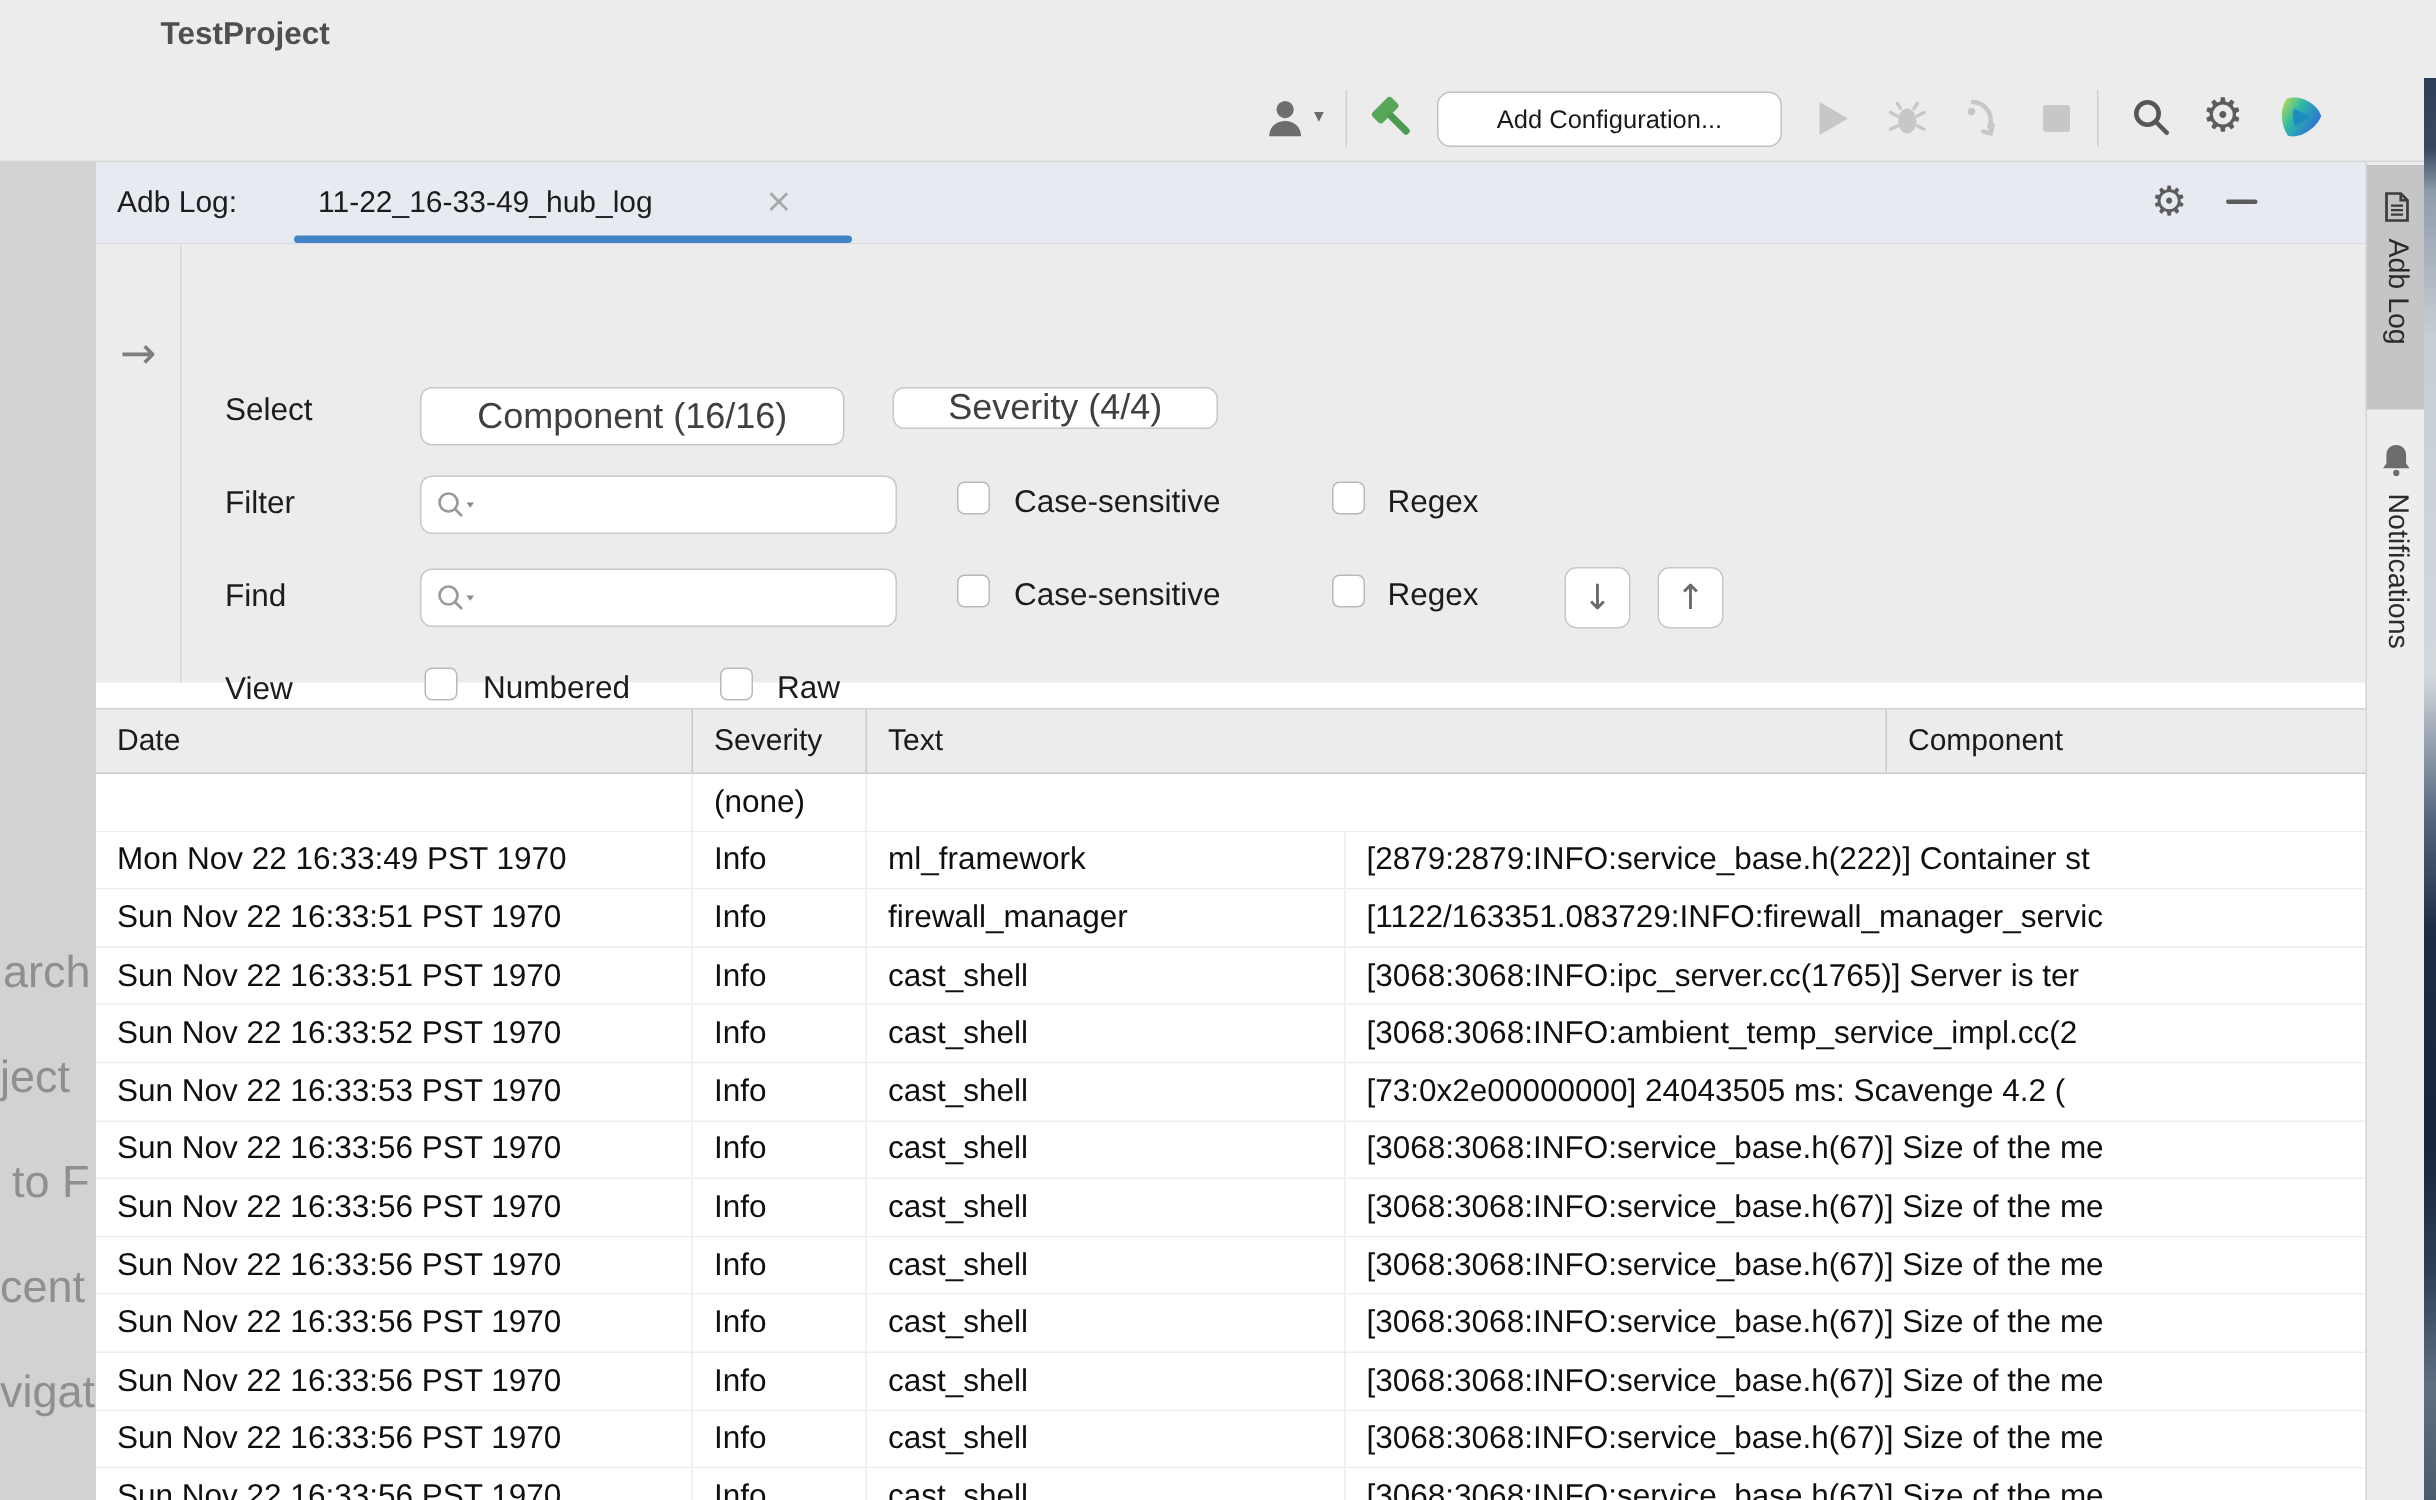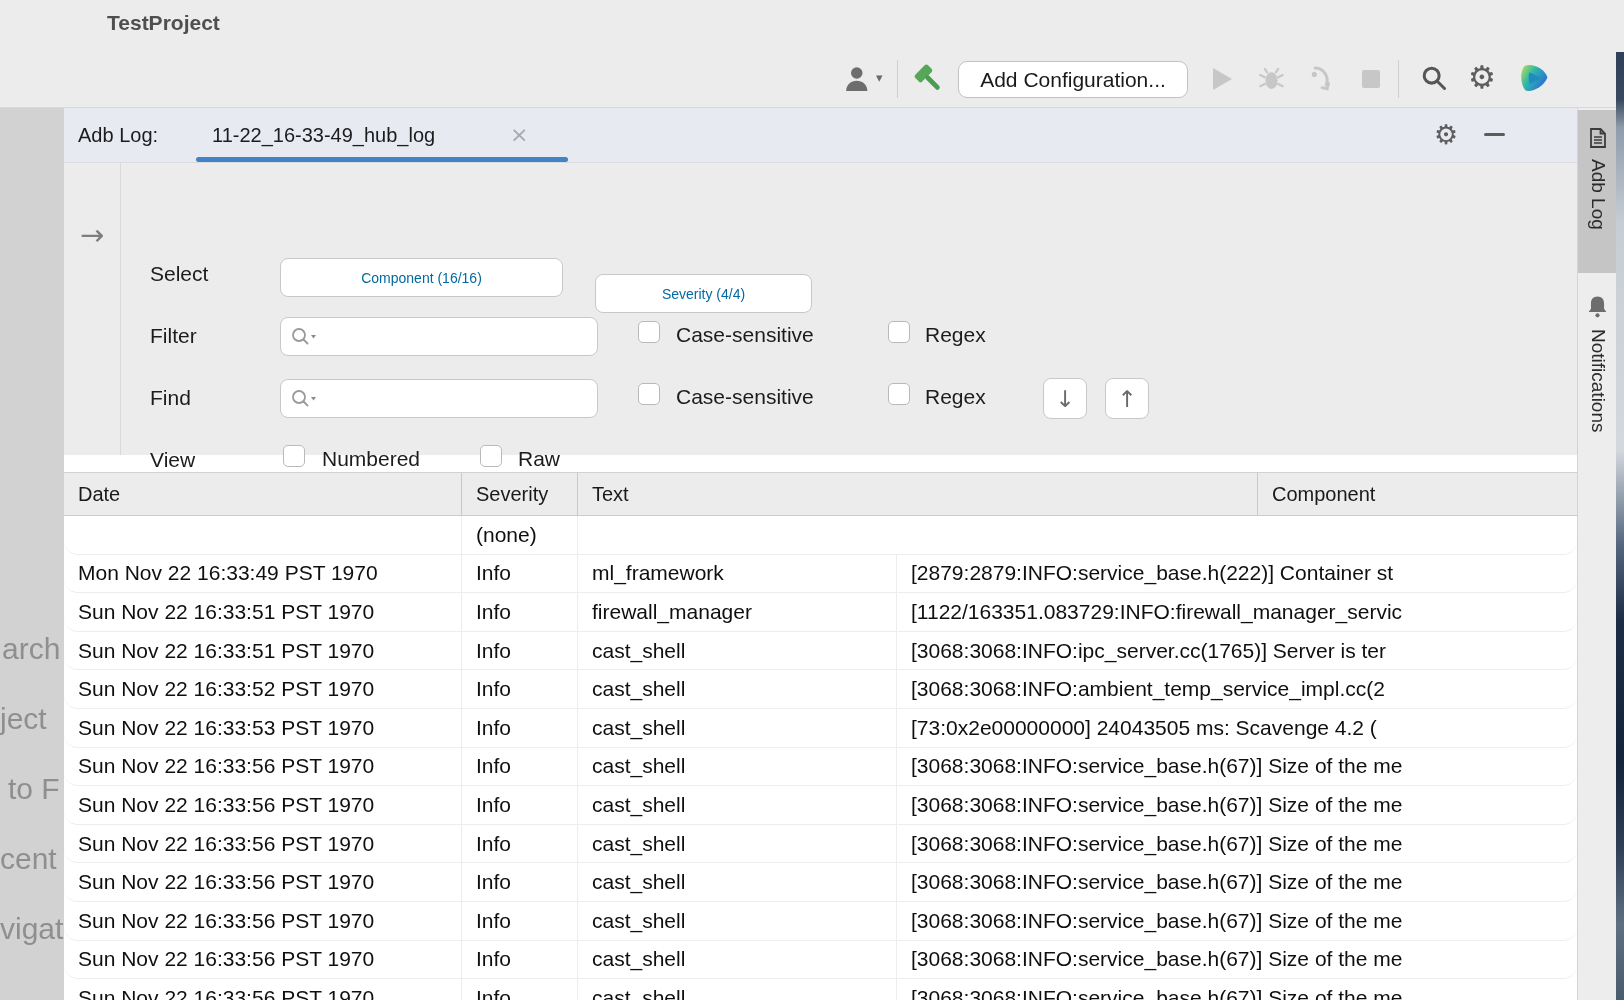--- a/index.html
+++ b/index.html
@@ -6,21 +6,21 @@
   html,body { width:1624px; height:1000px; overflow:hidden; }
   body { font-family:"Liberation Sans","DejaVu Sans",sans-serif; background:#ececec; position:relative; color:#1c1c1c; }
   .glyph { font-family:"DejaVu Sans",sans-serif; }
 
   
   #titlebar { position:absolute; left:0; top:0; width:1624px; height:108px; background:#ececec; border-bottom:1px solid #d8d8d8; }
   #project-name { position:absolute; left:107px; top:11px; font-size:21px; font-weight:bold; color:#4f4f4f; }
   .tb-icon { position:absolute; display:flex; align-items:center; justify-content:center; }
   #profile-caret { position:absolute; left:876px; top:70px; font-size:13px; color:#6a6a6a; }
   .tb-divider { position:absolute; top:60px; width:1px; height:38px; background:#cfcfcf; }
-  #add-config-btn { position:absolute; left:958px; top:61px; width:230px; height:37px; background:#ffffff; border:1px solid #c2c2c2; border-radius:9px; font-size:21px; color:#1a1a1a; display:flex; align-items:center; justify-content:center; }
+  #add-config-btn { position:absolute; left:958px; top:61px; width:230px; height:37px; background:#ffffff; border:1px solid #c2c2c2; border-radius:9px; font-size:17px; color:#1a1a1a; display:flex; align-items:center; justify-content:center; }
   #run-icon { position:absolute; left:1213px; top:68px; width:0; height:0; border-left:19px solid #c7c7c7; border-top:11px solid transparent; border-bottom:11px solid transparent; }
   #stop-icon { position:absolute; left:1362px; top:70px; width:18px; height:18px; background:#c7c7c7; border-radius:2px; }
   .gear-glyph { color:#5d5d5d; line-height:1; }
   #titlebar-gear { position:absolute; left:1468px; top:62px; font-size:31px; }
 
   
   #left-strip { position:absolute; left:0; top:108px; width:88px; height:892px; background:#d2d2d2; overflow:hidden;text-align:right; }
   .ghost { position:absolute; font-size:30px; color:#8f8f8f; white-space:nowrap; }
 
   
@@ -36,35 +36,35 @@
   #log-tab-close { position:absolute; left:446px; top:0; height:53px; display:flex; align-items:center; font-size:22px; color:#a8a8a8; }
   #tab-underline { position:absolute; left:132px; bottom:0; width:372px; height:5px; border-radius:2.5px; background:#4183c4; }
   #panel-gear { position:absolute; left:1370px; top:13px; font-size:27px; }
   #panel-minimize { position:absolute; left:1420px; top:25px; width:21px; height:3px; background:#5c5c5c; border-radius:1.5px; }
 
   
   #filter-area { position:absolute; left:0; top:55px; width:1513px; height:292px; background:#ececec; }
   #gutter-line { position:absolute; left:56px; top:0; width:1px; height:292px; background:#d9d9d9; }
   #collapse-arrow { position:absolute; left:16px; top:58px; font-size:29px; color:#7e7e7e; line-height:1; }
   .frow-label { position:absolute; left:86px; font-size:21px; color:#1c1c1c; }
-  .wbtn { position:absolute; background:#ffffff; border:1px solid #c8c8c8; border-radius:8px; display:flex; align-items:center; justify-content:center; font-size:14px; color:#0369a1; }
+  .wbtn { position:absolute; background:#ffffff; border:1px solid #c8c8c8; border-radius:8px; display:flex; align-items:center; justify-content:center; font-size:24px; color:#404040; }
   .search-field { position:absolute; width:318px; height:39px; background:#ffffff; border:1px solid #c8c8c8; border-radius:8px; }
   .search-field input { position:absolute; left:44px; top:1px; width:266px; height:35px; border:none; outline:none; font-size:20px; font-family:inherit; background:transparent; }
   .mag-wrap { position:absolute; left:9px; top:8px; width:32px; height:22px; }
   .cb { position:absolute; width:22px; height:22px; background:#ffffff; border:1.5px solid #b9b9b9; border-radius:5px; }
   .cb-label { position:absolute; font-size:21px; color:#1c1c1c; }
   .nav-btn { width:44px; height:41px; font-size:23px; color:#6a6a6a; }
 
   
   #log-table { position:absolute; left:0; top:364px; width:1513px; height:545px; background:#ffffff; }
   #thead { position:absolute; left:0; top:0; width:1513px; height:44px; background:#ececec; border-top:1px solid #d2d2d2; border-bottom:1px solid #cbcbcb; display:flex; }
   .th { height:100%; display:flex; align-items:center; padding-left:14px; font-size:20px; color:#1a1a1a; border-right:1px solid #c9c9c9; }
   .th:last-child { border-right:none; }
   #tbody { position:absolute; left:0; top:44px; width:1513px; height:493px; overflow:hidden; }
-  .trow { display:flex; width:1513px; height:38.6px; border-bottom:1px solid #ededed; background:#ffffff;border-radius:14px; }
+  .trow { display:flex; width:1513px; height:38.6px; border-bottom:1px solid #ededed; background:#ffffff; }
   .td { height:100%; display:flex; align-items:center; padding-left:14px; font-size:21px; color:#0f0f0f; white-space:nowrap; overflow:hidden; border-right:1px solid #ededed; }
   .td:last-child { border-right:none; }
   .c-date { width:398px; } .c-sev { width:116px; } .c-comp { width:319px; } .c-text { flex:1; }
 
   
   #tool-stripe { position:absolute; left:1577px; top:108px; width:39px; height:892px; background:#ededed; border-left:1px solid #d4d4d4; }
   .stripe-tab { position:absolute; left:0; width:39px; display:flex; flex-direction:column; align-items:center; }
   #stripe-tab-adb { top:2px; height:163px; background:#c5c5c5; padding-top:16px; }
   #stripe-tab-notif { top:184px; height:290px; padding-top:2px; }
   .vtext { writing-mode:vertical-rl; font-size:19px; color:#2b2b2b; margin-top:9px; white-space:nowrap; }
@@ -159,21 +159,21 @@
     <div id="panel-gear" class="glyph gear-glyph">⚙</div>
     <div id="panel-minimize"></div>
   </div>
 
   <div id="filter-area">
     <div id="gutter-line"></div>
     <div id="collapse-arrow" class="glyph">→</div>
 
     <div class="frow-label" style="top:99px;">Select</div>
     <div class="wbtn" style="left:216px; top:95px; width:283px; height:39px;">Component (16/16)</div>
-    <div class="wbtn" style="left:531px; top:111px; width:217px; height:39px;">Severity (4/4)</div>
+    <div class="wbtn" style="left:531px; top:95px; width:217px; height:28px;">Severity (4/4)</div>
 
     <div class="frow-label" style="top:161px;">Filter</div>
     <div class="search-field" style="left:216px; top:154px;">
       <span class="mag-wrap">
         <svg width="32" height="22" viewBox="0 0 32 22" fill="none" stroke="#9a9a9a" stroke-width="1.8" stroke-linecap="round">
           <circle cx="9" cy="9" r="6"></circle>
             <path d="M13.5 13.5 L17.5 17.5"></path>
           <path d="M21 9 L26 9 L23.5 12.5 Z" fill="#8a8a8a" stroke="none"></path>
         </svg>
       </span>

